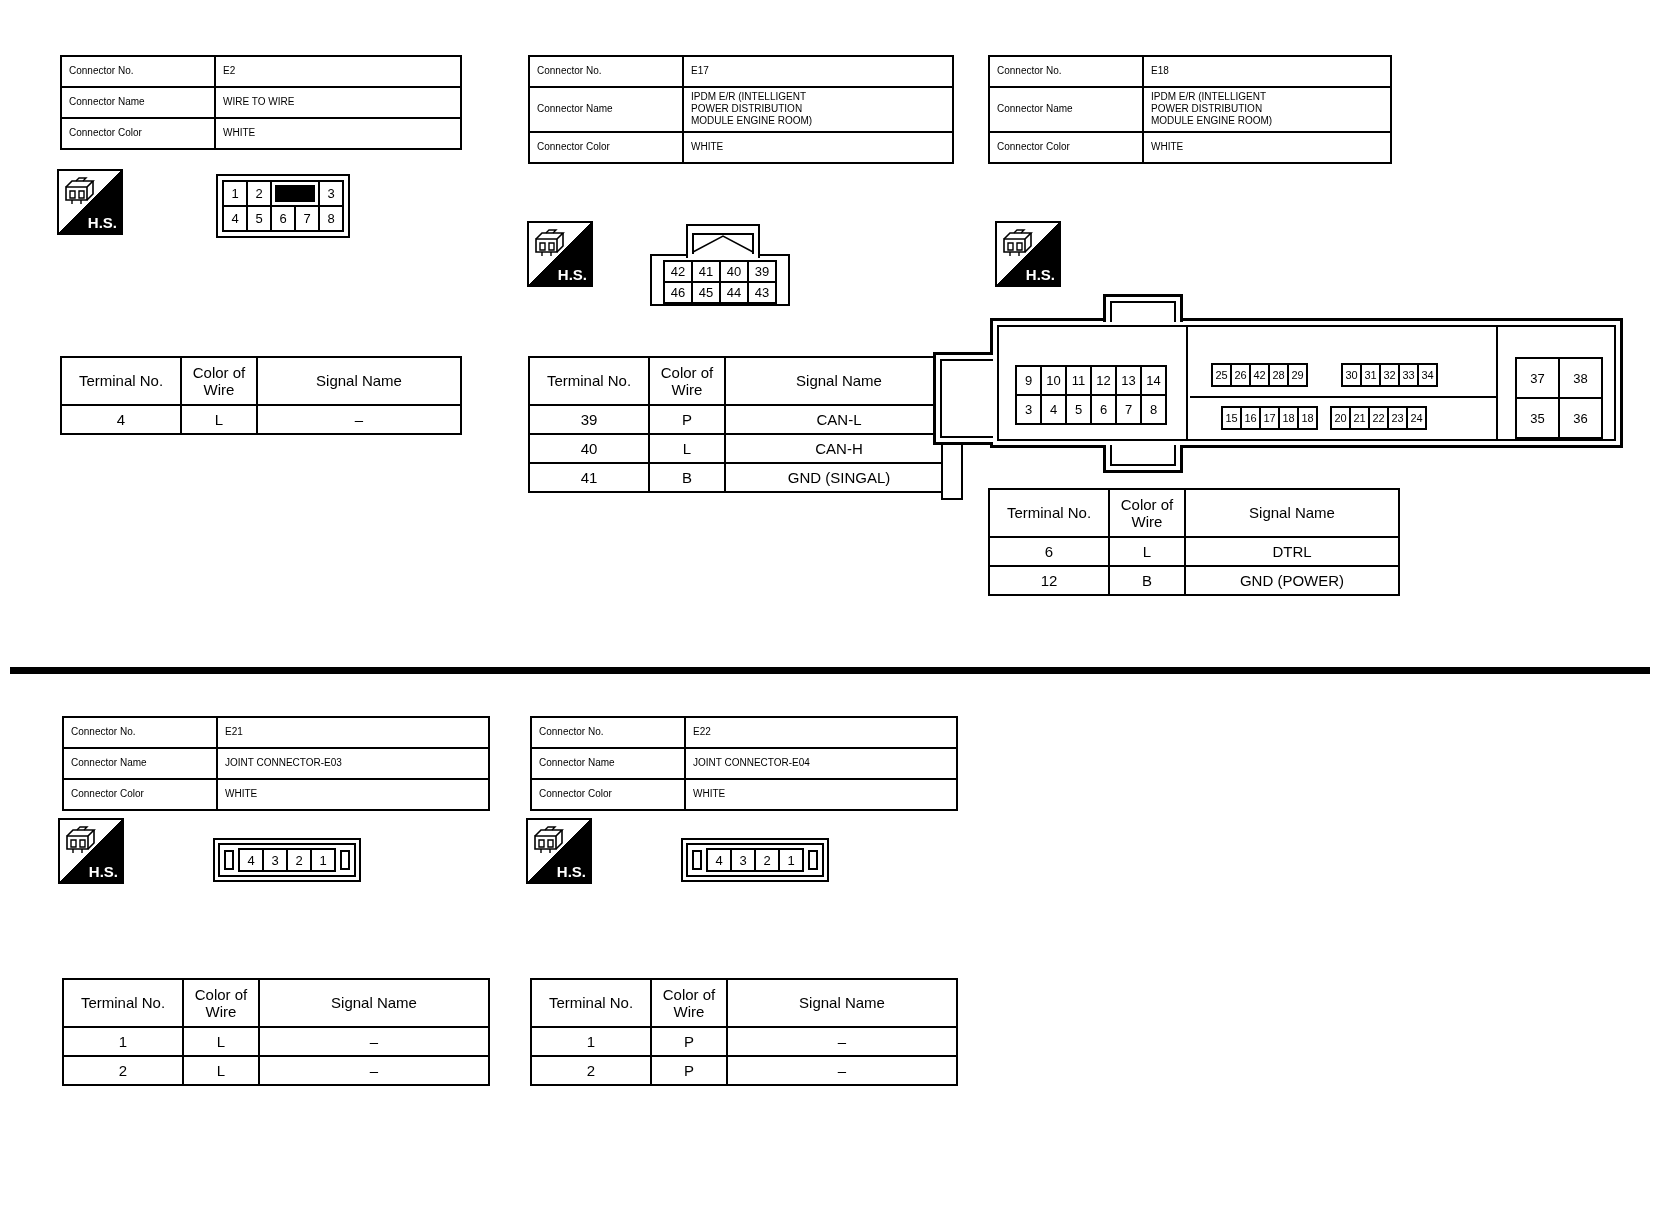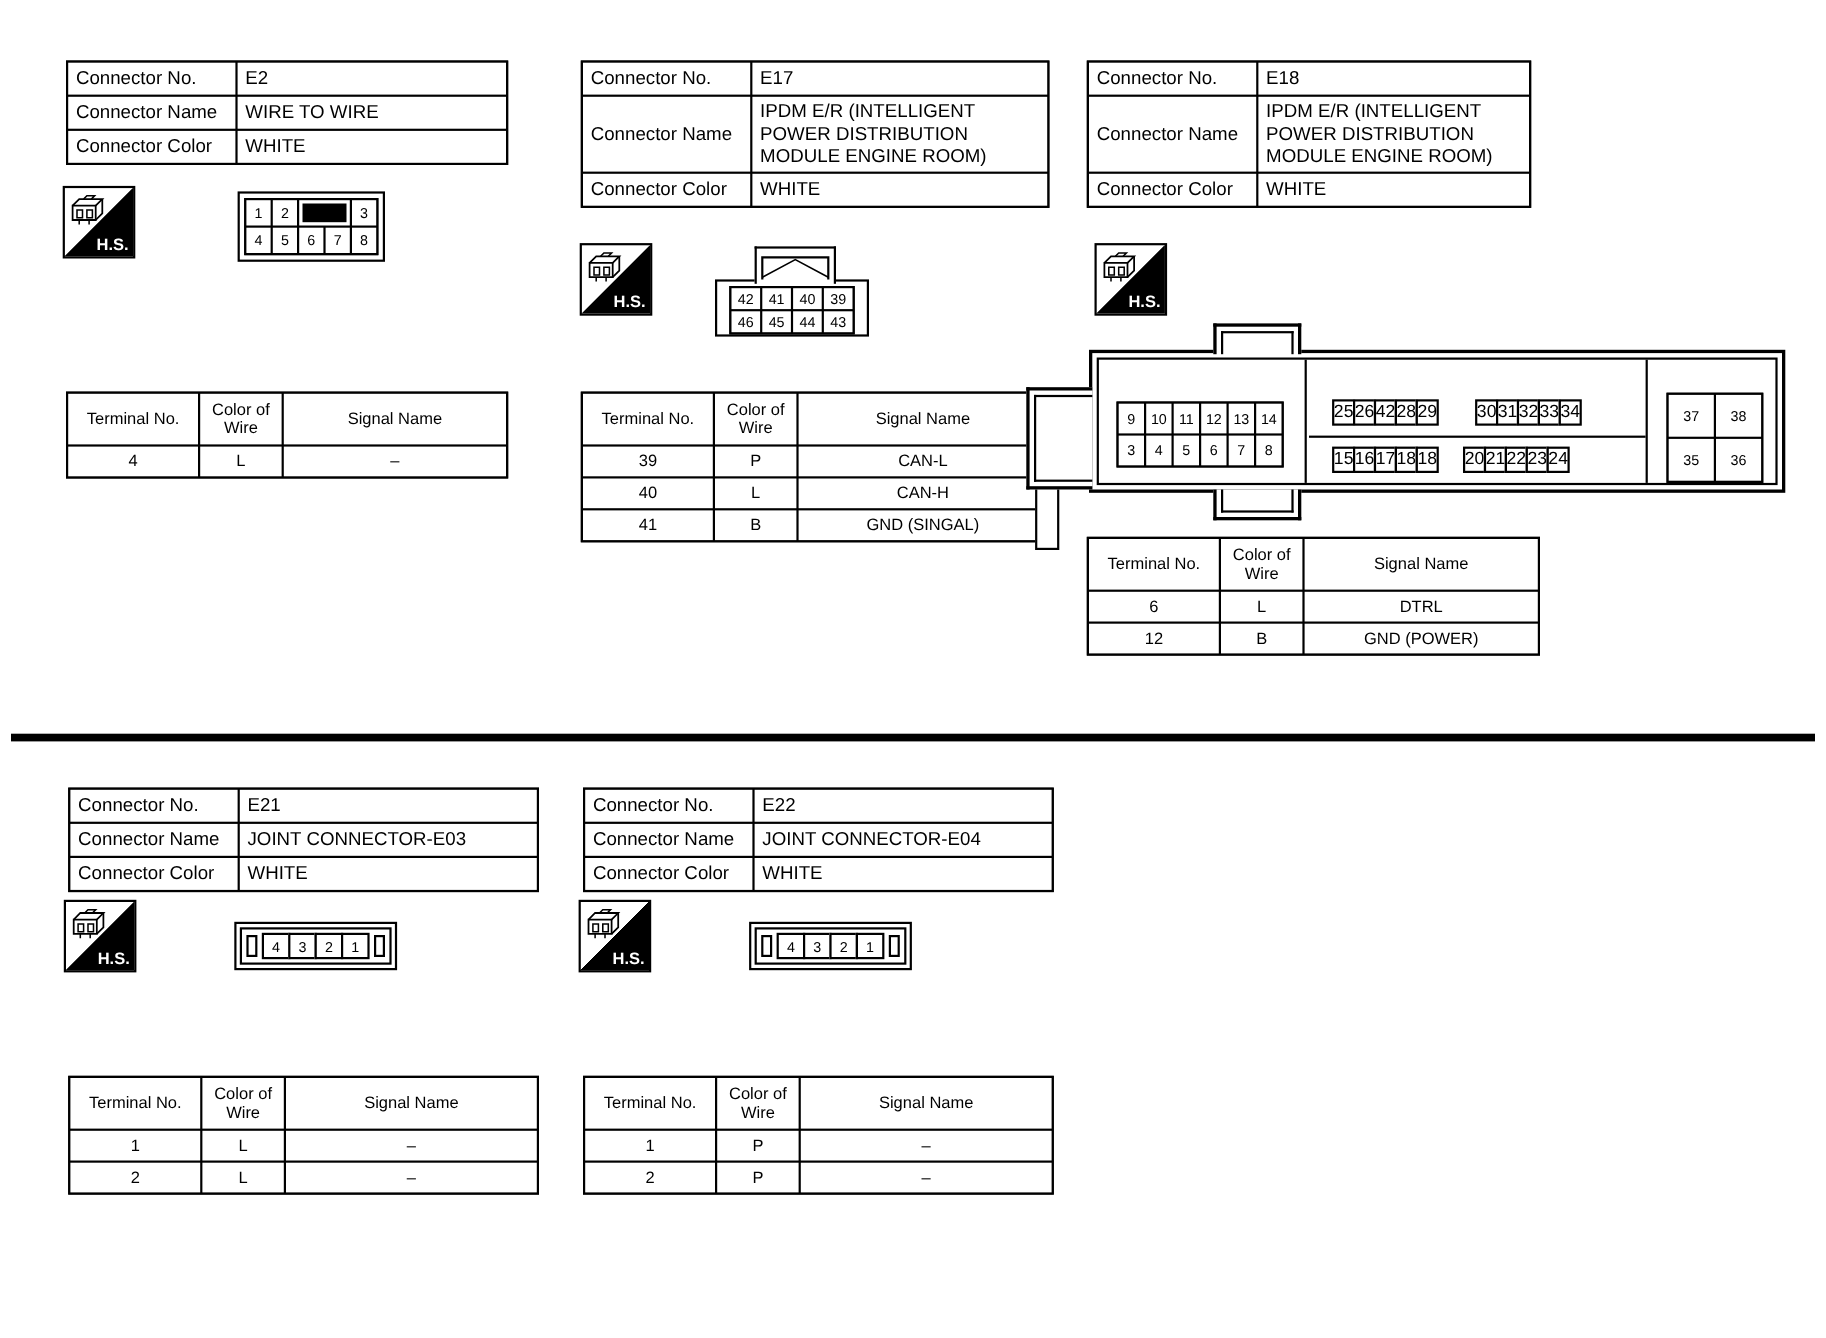--- a/index.html
+++ b/index.html
@@ -3,21 +3,21 @@
 <meta charset="utf-8">
 <style>
   html,body{margin:0;padding:0;background:#fff;}
   .canvas{position:relative;width:1660px;height:1216px;background:#ffffff;overflow:hidden;
           font-family:"Liberation Sans","DejaVu Sans",sans-serif;color:#000;}
   .abs{position:absolute;}
 
   
   .itable{display:grid;grid-template-columns:152px 1fr;gap:2px;background:#000;border:2px solid #000;}
   .itable>div{background:#fff;display:flex;align-items:center;padding:3px 7px;min-height:23px;
-              font-size:17px;line-height:1.22;}
+              font-size:10px;line-height:1.22;}
   .ival{white-space:pre-line;}
 
   
   .ttable{display:grid;grid-template-columns:118px 74px 1fr;gap:2px;background:#000;border:2px solid #000;}
   .ttable>div{background:#fff;display:flex;align-items:center;justify-content:center;
               text-align:center;font-size:15px;line-height:1.15;}
   .ttable .th{min-height:46px;}
   .ttable .td{min-height:27px;}
 
   
@@ -52,21 +52,21 @@
            background:#fff;z-index:0;box-sizing:border-box;}
   .e18main{position:absolute;left:57px;top:24px;width:633px;height:130px;border:3px solid #000;
            background:#fff;z-index:1;box-sizing:border-box;}
   .e18inner{position:absolute;inset:4px;border:2px solid #000;}
   .e18vline{position:absolute;top:6px;bottom:6px;width:2px;background:#000;}
   .e18hline{position:absolute;left:197px;top:75px;width:306px;height:2px;background:#000;}
   .e18lgrid{position:absolute;grid-template-columns:repeat(6,23px);grid-auto-rows:27px;}
   .e18rgrid{position:absolute;grid-template-columns:repeat(2,41px);grid-auto-rows:38px;}
   .e18strip{position:absolute;display:flex;}
   .scell{width:21px;height:24px;border:2px solid #000;margin-left:-2px;box-sizing:border-box;
-         background:#fff;display:flex;align-items:center;justify-content:center;font-size:16px;text-align:center;}
+         background:#fff;display:flex;align-items:center;justify-content:center;font-size:11px;text-align:center;}
   .e18strip .scell:first-child{margin-left:0;}
   .e18tab{position:absolute;left:170px;width:80px;height:28px;background:#fff;z-index:3;box-sizing:border-box;}
   .e18tabtop{top:0;border:3px solid #000;border-bottom:none;}
   .e18tabtop .in{position:absolute;left:4px;right:4px;top:4px;bottom:0;border:2px solid #000;border-bottom:none;}
   .e18tabbot{top:151px;border:3px solid #000;border-top:none;}
   .e18tabbot .in{position:absolute;left:4px;right:4px;bottom:4px;top:0;border:2px solid #000;border-top:none;}
 
   
   .jouter{border:2px solid #000;padding:3px;background:#fff;}
   .jinner{border:2px solid #000;padding:3px 4px;display:flex;align-items:center;gap:4px;}
@@ -248,21 +248,21 @@
         <div class="scell">28</div>
         <div class="scell">29</div>
       </div>
       <div class="e18strip" style="left:348px;top:42px">
         <div class="scell">30</div>
         <div class="scell">31</div>
         <div class="scell">32</div>
         <div class="scell">33</div>
         <div class="scell">34</div>
       </div>
-      <div class="e18strip" style="left:218px;top:85px">
+      <div class="e18strip" style="left:228px;top:85px">
         <div class="scell">15</div>
         <div class="scell">16</div>
         <div class="scell">17</div>
         <div class="scell">18</div>
         <div class="scell">18</div>
       </div>
       <div class="e18strip" style="left:337px;top:85px">
         <div class="scell">20</div>
         <div class="scell">21</div>
         <div class="scell">22</div>

